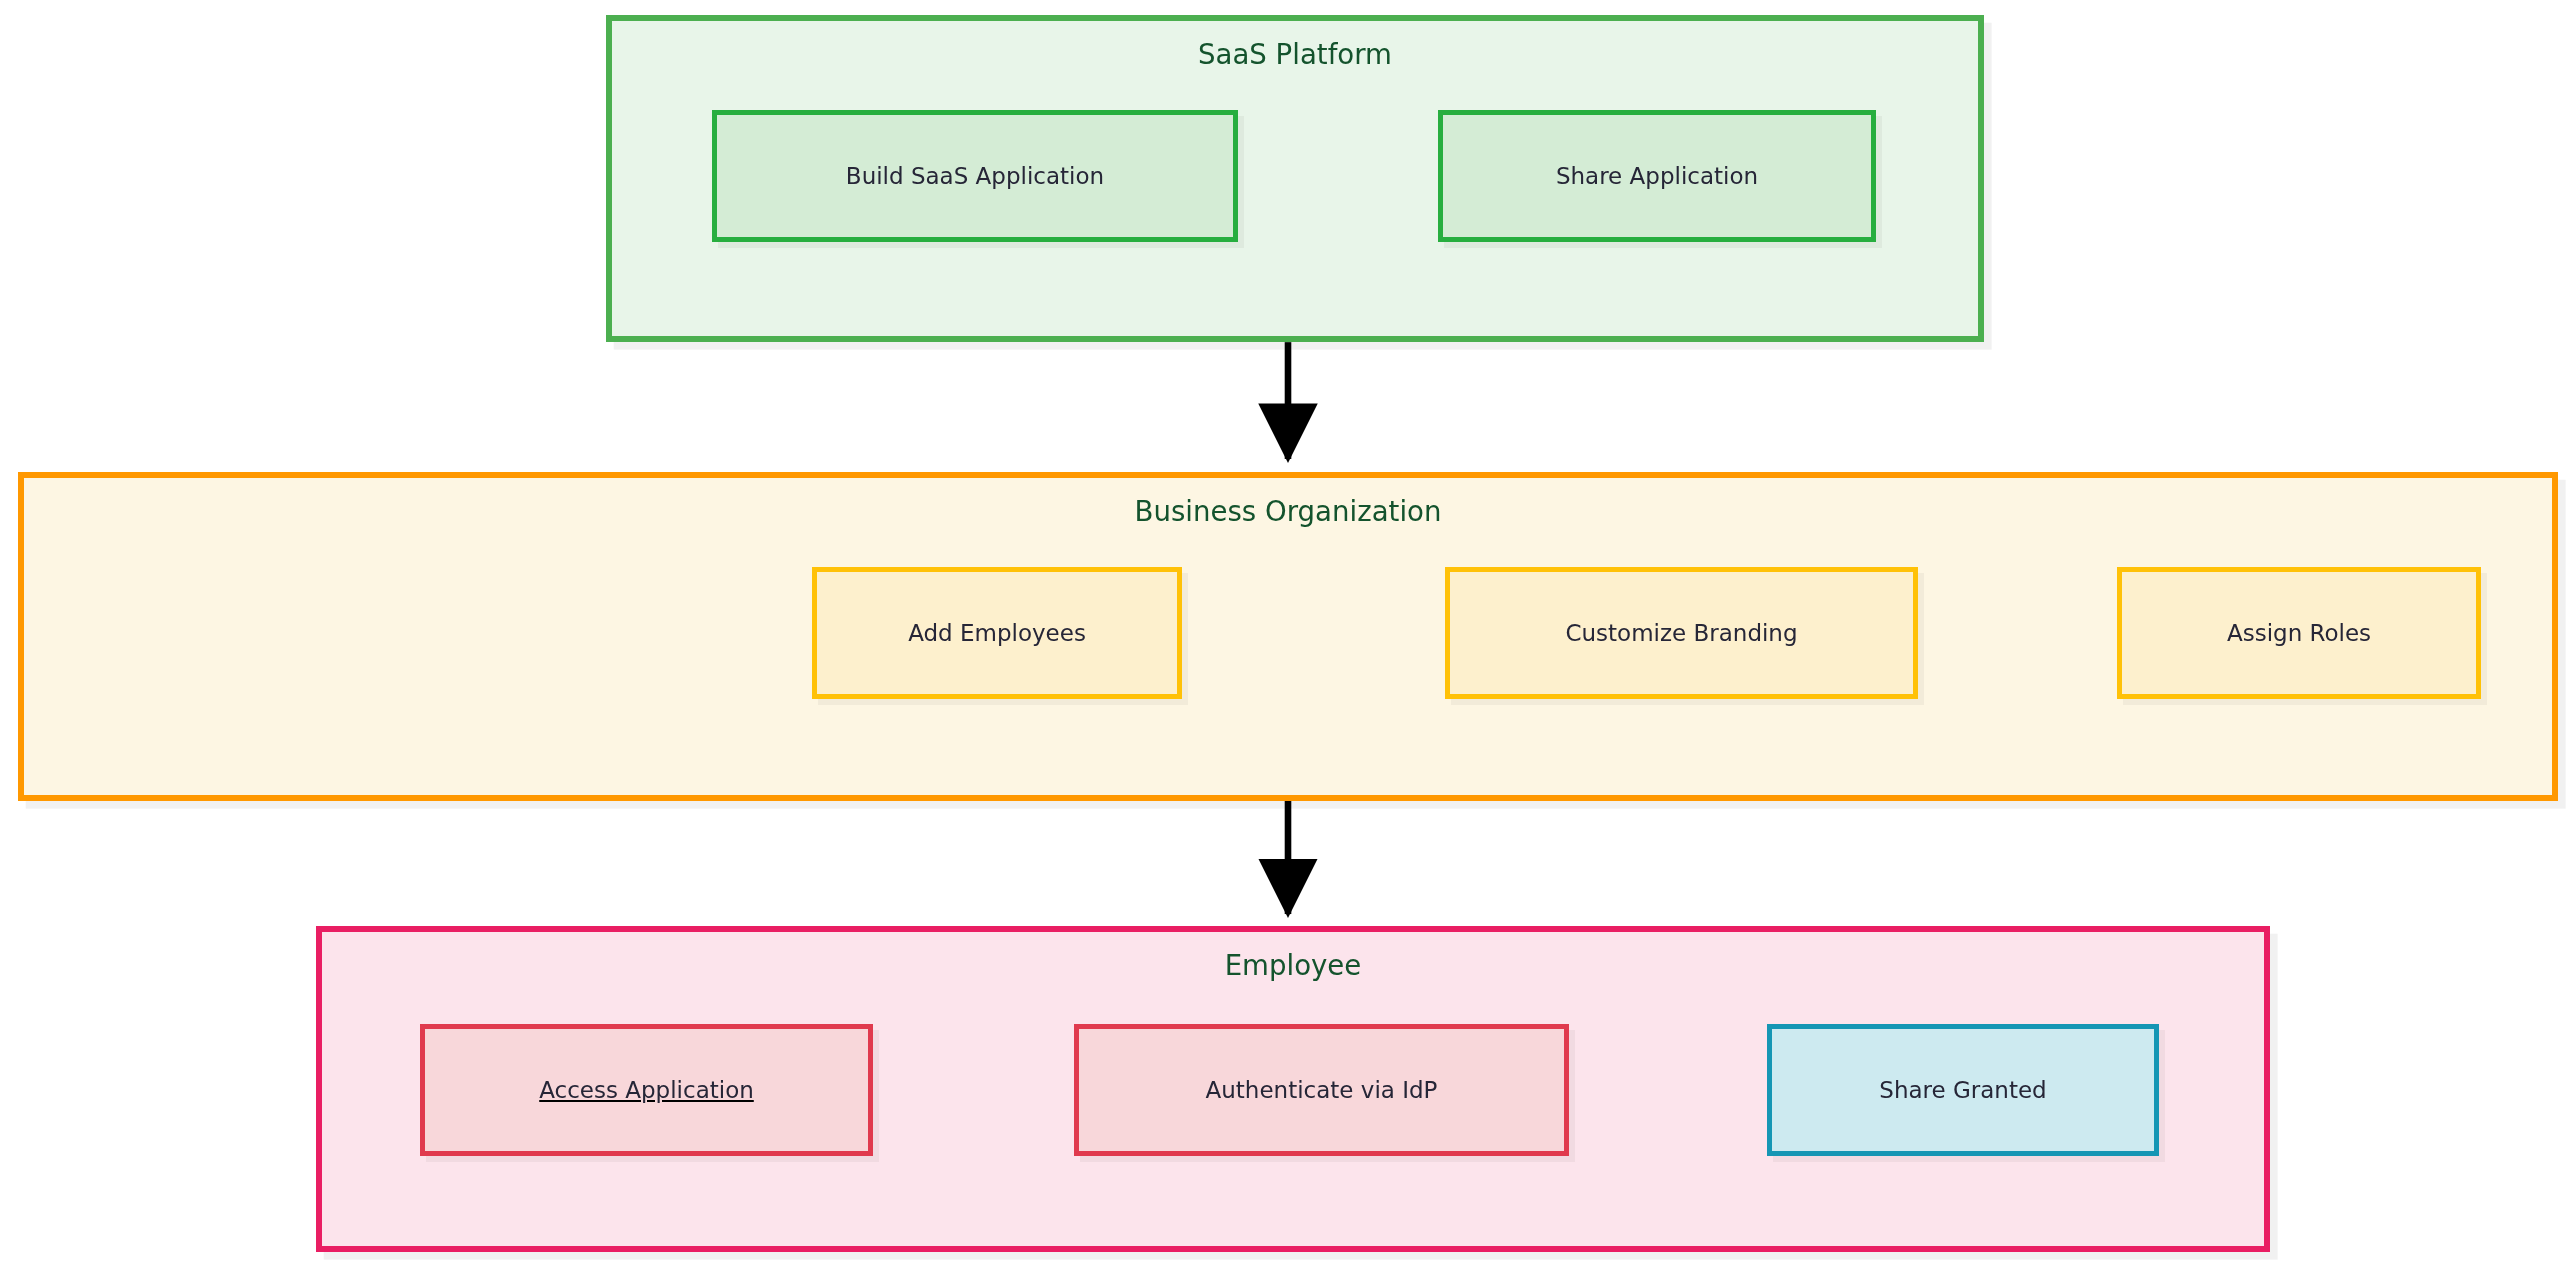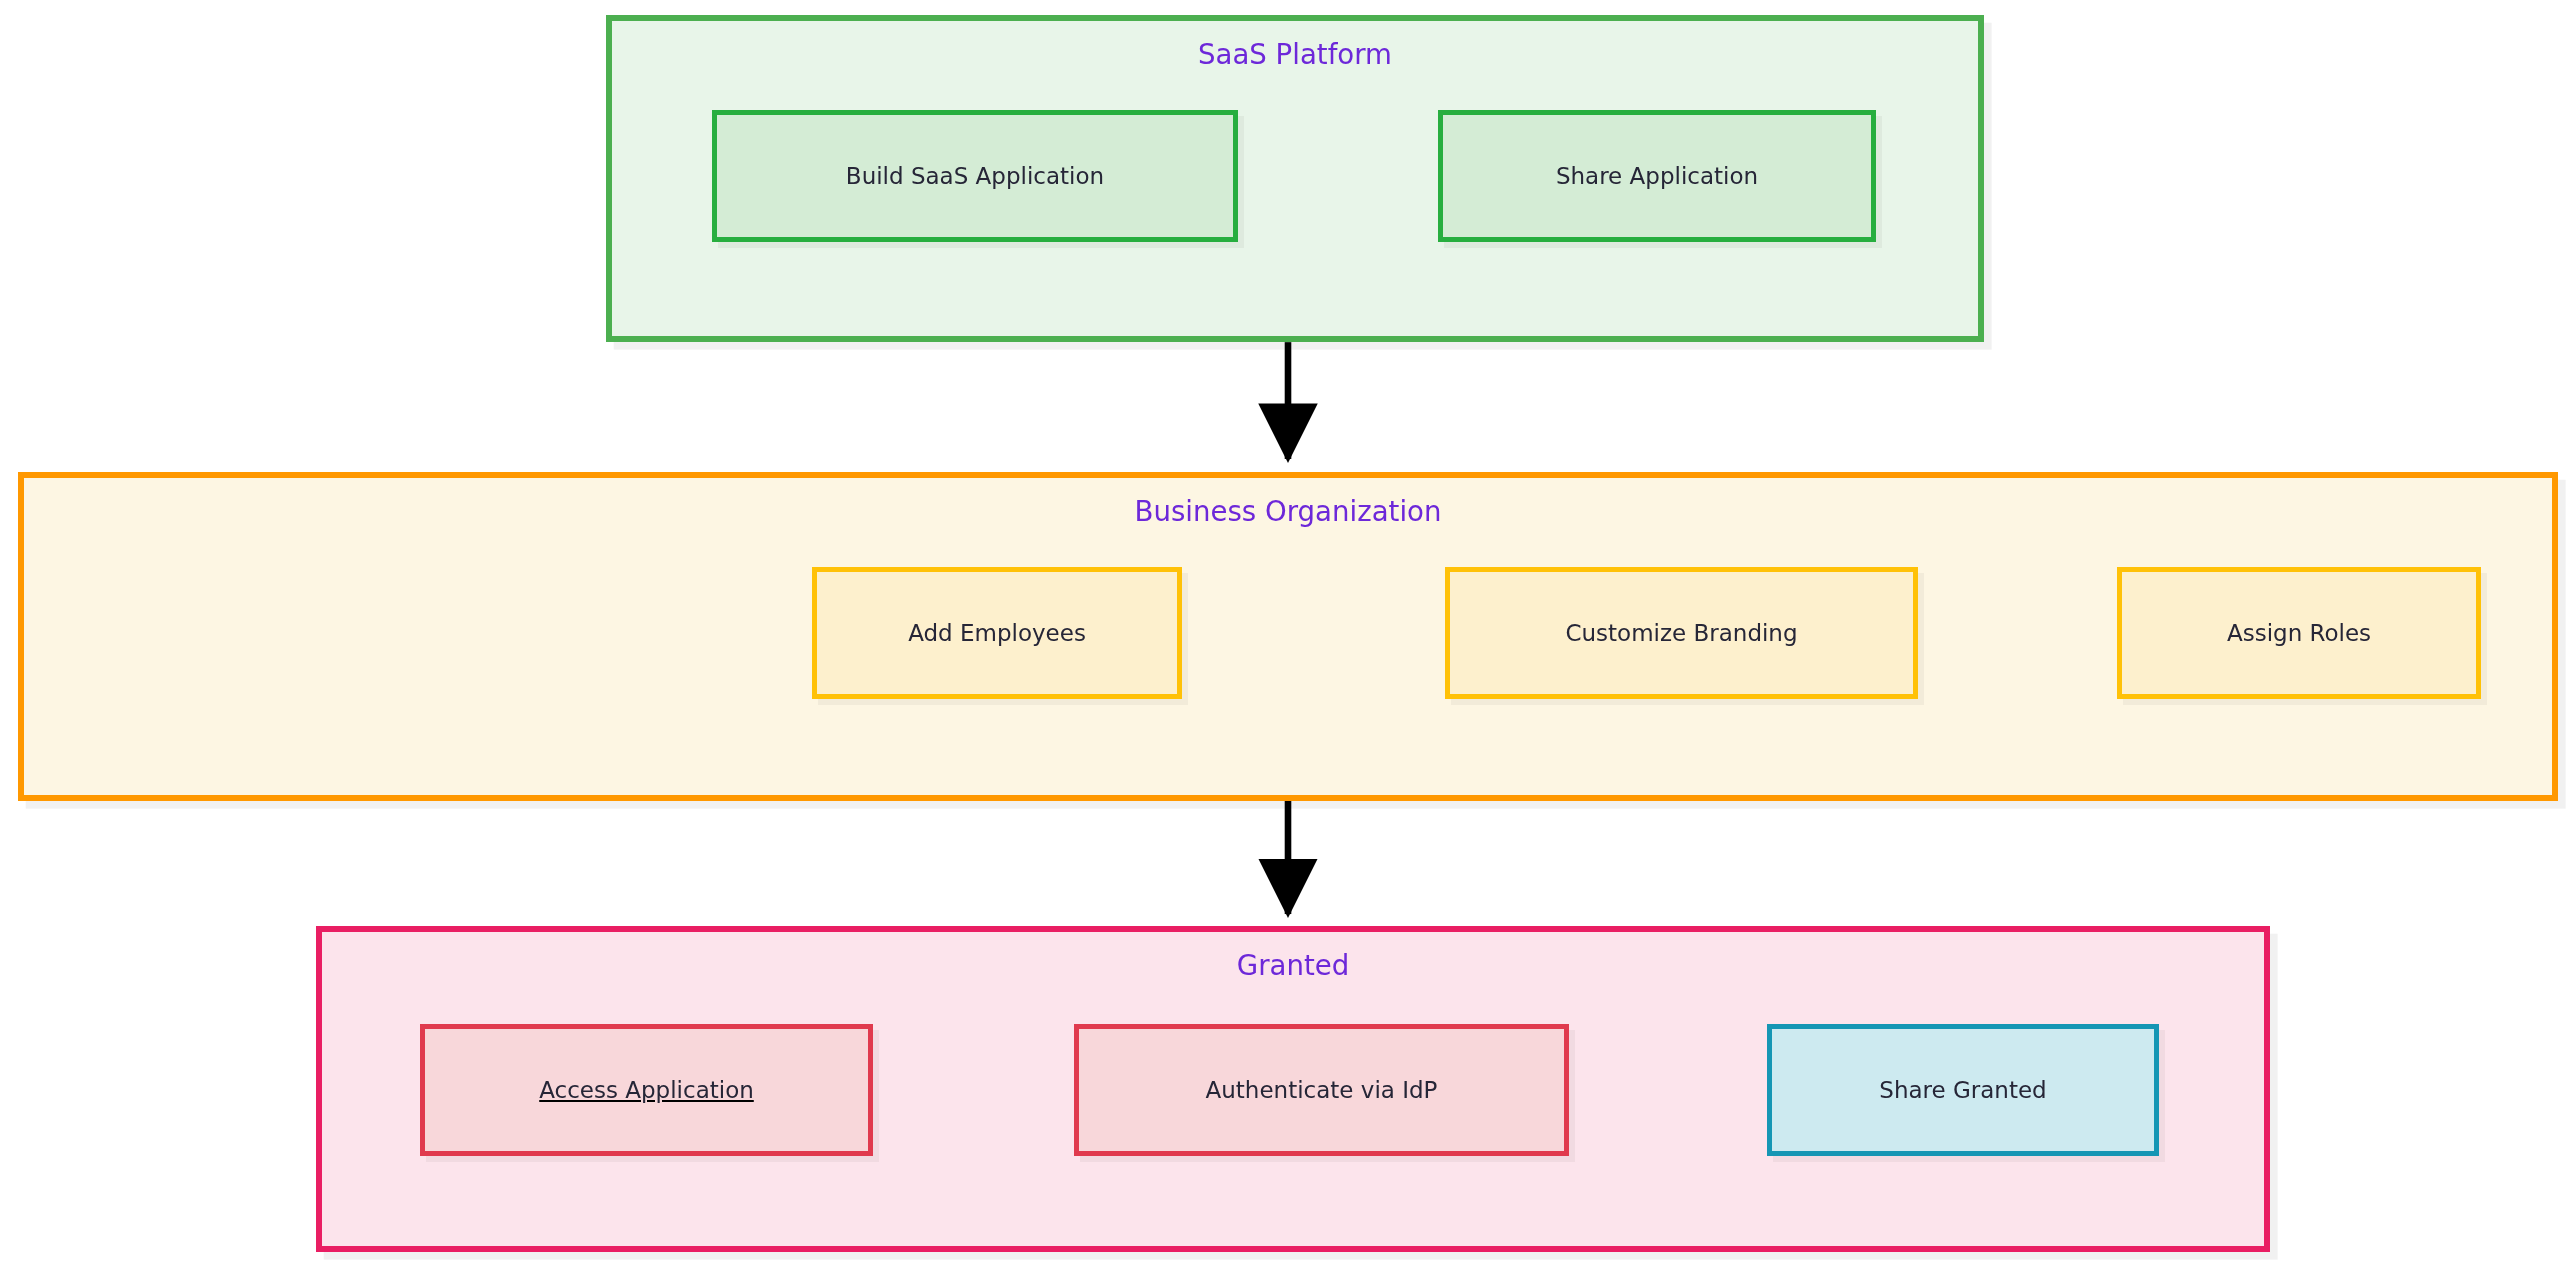--- a/index.html
+++ b/index.html
@@ -27,21 +27,21 @@
     position: absolute;
     box-sizing: border-box;
     border-style: solid;
     box-shadow: 7.7px 7.7px 0 0 rgba(0,0,0,0.055);
   }
   .cluster-title {
     position: absolute;
     left: 0;
     width: 100%;
     text-align: center;
-    color: #6d28d9;
+    color: #14532d;
     font-size: 27.6px;
     line-height: 1;
     white-space: nowrap;
   }
 
   #cluster-saas {
     left: 606px;
     top: 15px;
     width: 1378px;
     height: 327px;
@@ -170,21 +170,21 @@
 
   <div id="node-brand" class="node n-amber">
     <span class="node-label">Customize Branding</span>
   </div>
 
   <div id="node-roles" class="node n-amber">
     <span class="node-label">Assign Roles</span>
   </div>
 
   <div id="cluster-employee" class="cluster">
-    <div class="cluster-title">Granted</div>
+    <div class="cluster-title">Employee</div>
   </div>
 
   <div id="node-access" class="node n-red">
     <span class="node-label">Access Application</span>
   </div>
 
   <div id="node-auth" class="node n-red">
     <span class="node-label">Authenticate via IdP</span>
   </div>
 

